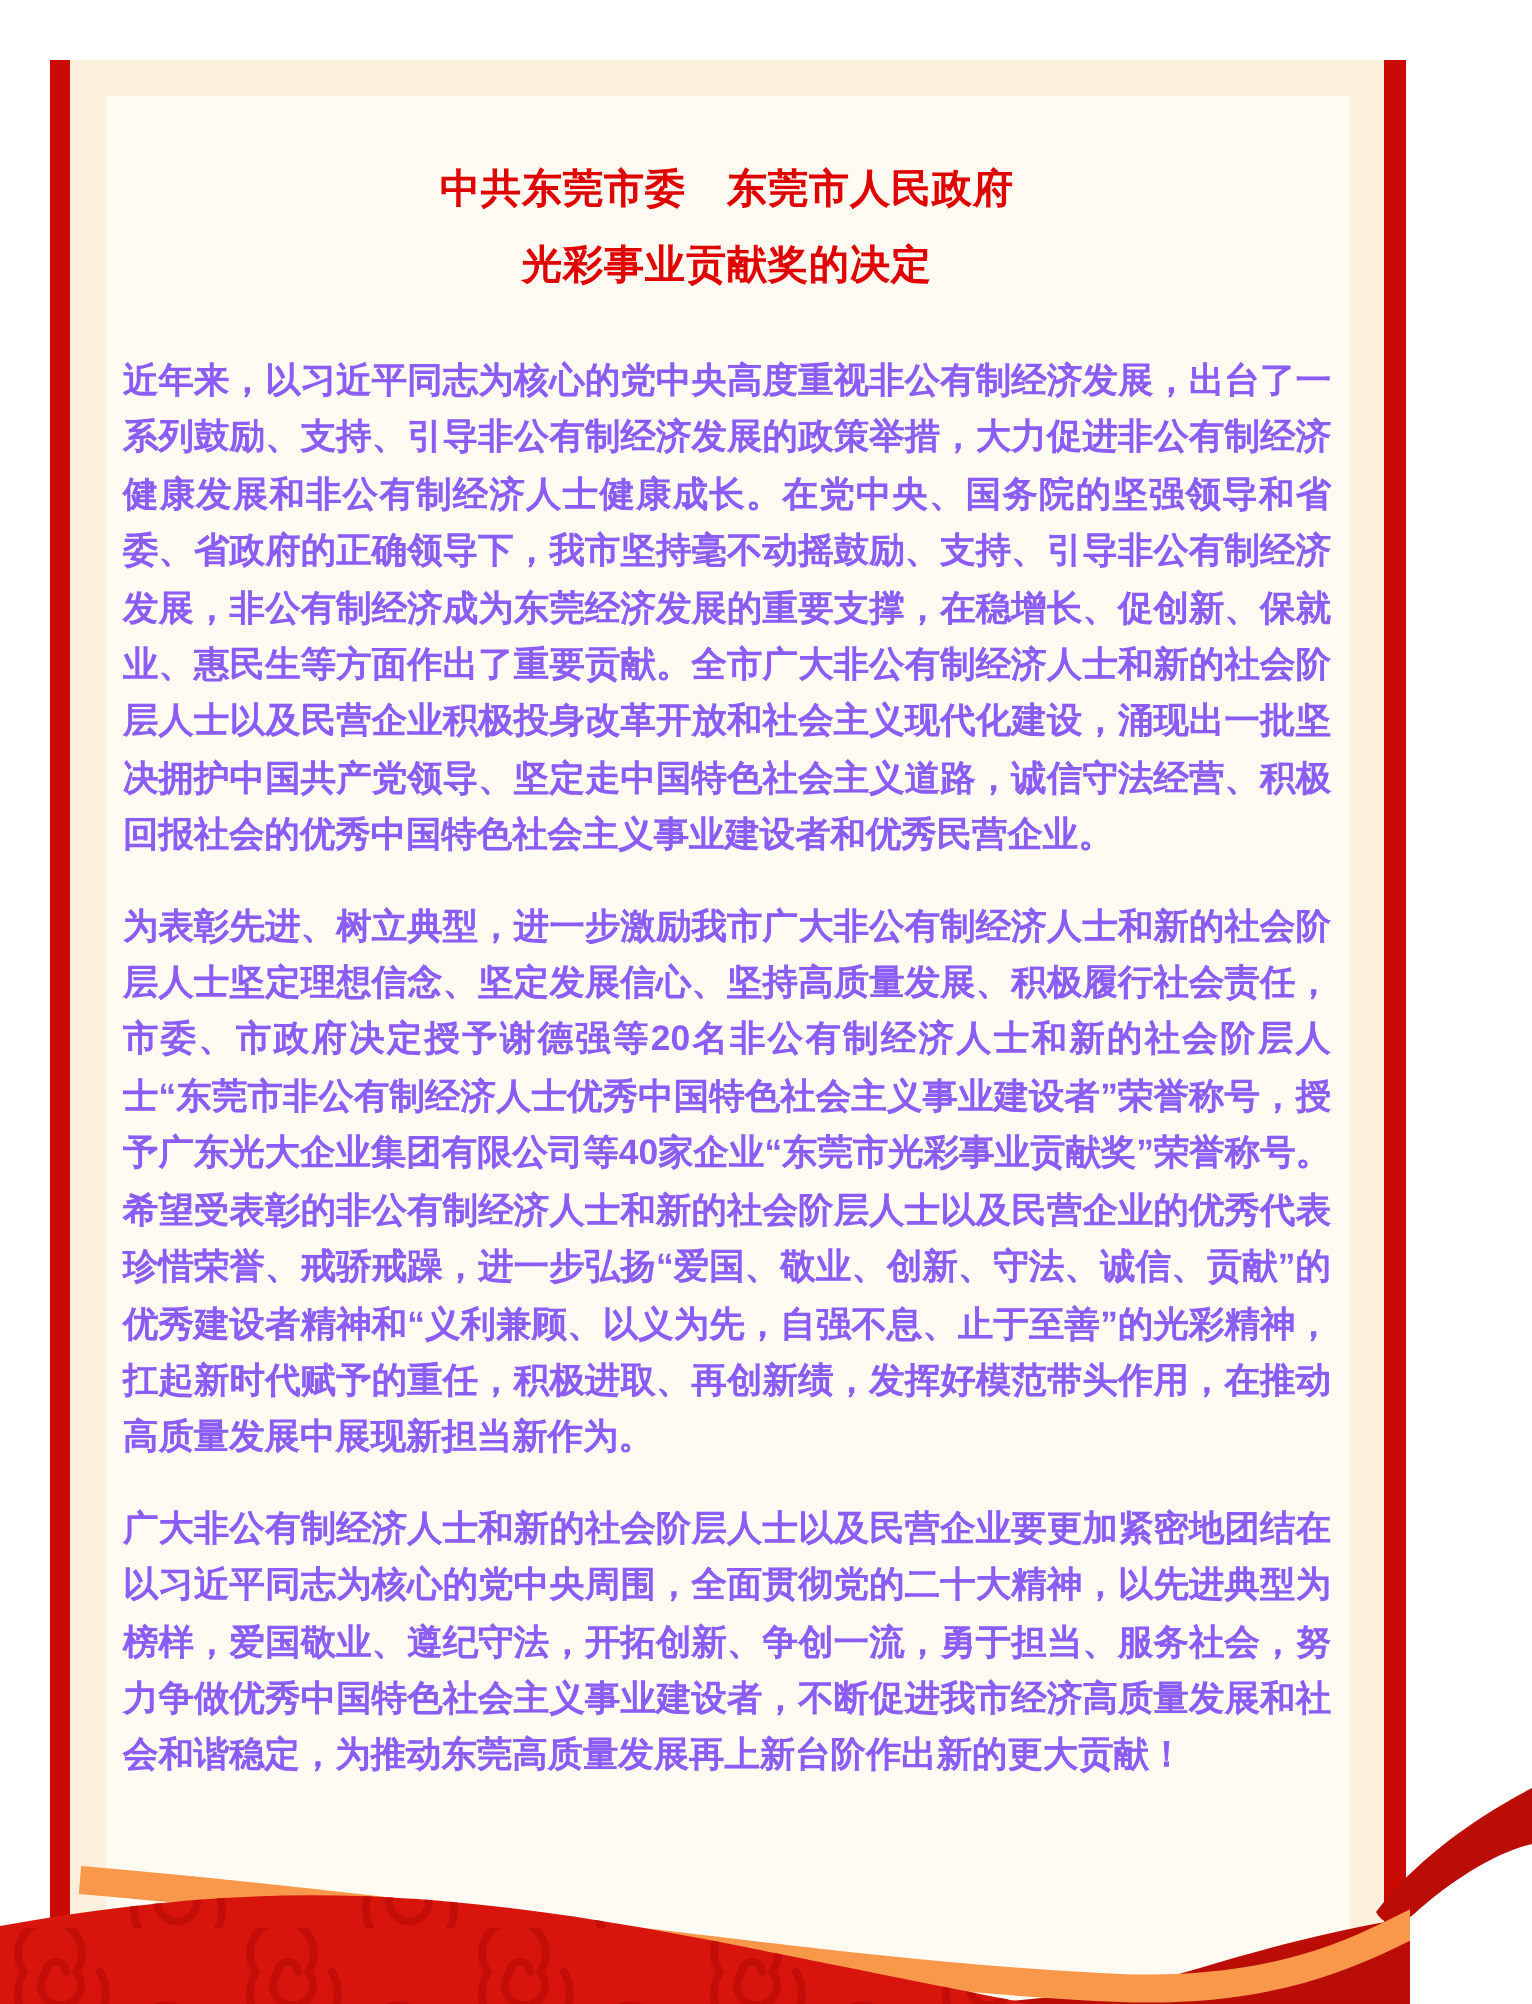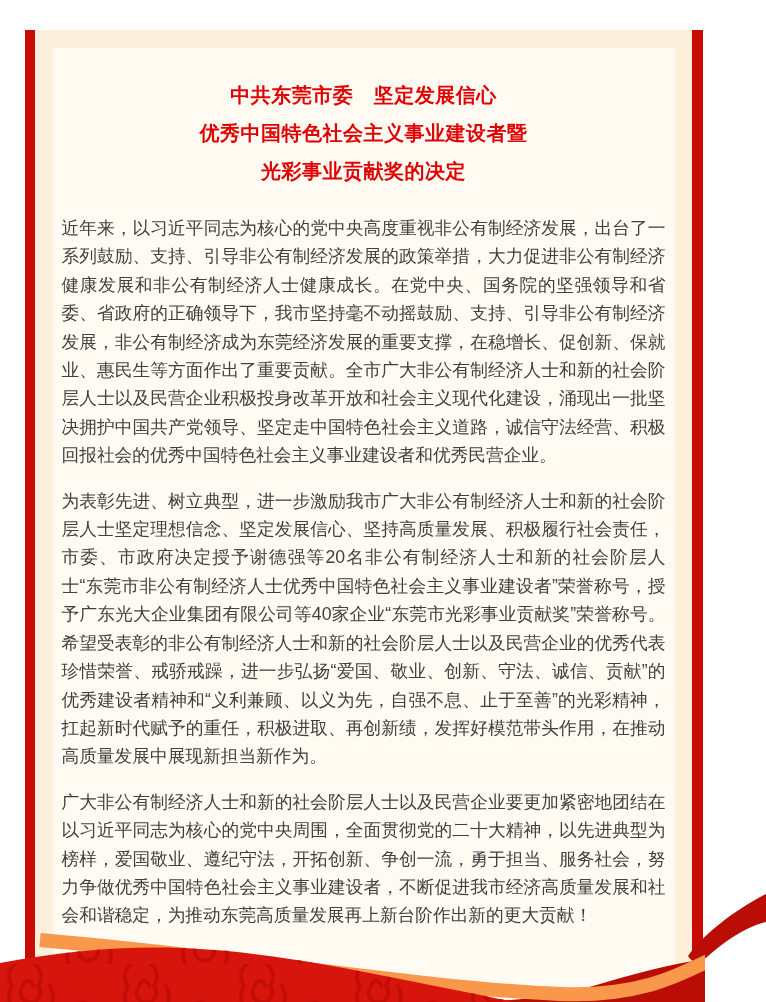--- a/index.html
+++ b/index.html
@@ -51,23 +51,23 @@
     font-weight: 700;
     line-height: 38px;
     color: #df0303;
     letter-spacing: 0.5px;
     white-space: nowrap;
   }
 
   .body-block p {
     margin: 0 0 17px 0;
     font-size: 17.7px;
-    font-weight: 400;
+    font-weight: 700;
     line-height: 28.4px;
-    color: #404040;
+    color: #8b5cf6;
     text-align: justify;
     text-justify: inter-character;
     word-break: break-all;
   }
 
   
   .footer-waves {
     position: absolute;
     left: 0;
     bottom: 0;
@@ -81,22 +81,21 @@
 </head>
 <body>
 
 <div class="page">
 
   <div class="frame">
     <div class="card">
       <div class="content">
 
         <div class="title-block">
-          <div class="title-line">中共东莞市委　坚定发展信心</div>
-          <div class="title-line">优秀中国特色社会主义事业建设者暨</div>
+          <div class="title-line">中共东莞市委　东莞市人民政府</div>
           <div class="title-line">光彩事业贡献奖的决定</div>
         </div>
 
         <div class="body-block">
           <p>近年来，以习近平同志为核心的党中央高度重视非公有制经济发展，出台了一系列鼓励、支持、引导非公有制经济发展的政策举措，大力促进非公有制经济健康发展和非公有制经济人士健康成长。在党中央、国务院的坚强领导和省委、省政府的正确领导下，我市坚持毫不动摇鼓励、支持、引导非公有制经济发展，非公有制经济成为东莞经济发展的重要支撑，在稳增长、促创新、保就业、惠民生等方面作出了重要贡献。全市广大非公有制经济人士和新的社会阶层人士以及民营企业积极投身改革开放和社会主义现代化建设，涌现出一批坚决拥护中国共产党领导、坚定走中国特色社会主义道路，诚信守法经营、积极回报社会的优秀中国特色社会主义事业建设者和优秀民营企业。</p>
           <p>为表彰先进、树立典型，进一步激励我市广大非公有制经济人士和新的社会阶层人士坚定理想信念、坚定发展信心、坚持高质量发展、积极履行社会责任，市委、市政府决定授予谢德强等20名非公有制经济人士和新的社会阶层人士“东莞市非公有制经济人士优秀中国特色社会主义事业建设者”荣誉称号，授予广东光大企业集团有限公司等40家企业“东莞市光彩事业贡献奖”荣誉称号。希望受表彰的非公有制经济人士和新的社会阶层人士以及民营企业的优秀代表珍惜荣誉、戒骄戒躁，进一步弘扬“爱国、敬业、创新、守法、诚信、贡献”的优秀建设者精神和“义利兼顾、以义为先，自强不息、止于至善”的光彩精神，扛起新时代赋予的重任，积极进取、再创新绩，发挥好模范带头作用，在推动高质量发展中展现新担当新作为。</p>
           <p>广大非公有制经济人士和新的社会阶层人士以及民营企业要更加紧密地团结在以习近平同志为核心的党中央周围，全面贯彻党的二十大精神，以先进典型为榜样，爱国敬业、遵纪守法，开拓创新、争创一流，勇于担当、服务社会，努力争做优秀中国特色社会主义事业建设者，不断促进我市经济高质量发展和社会和谐稳定，为推动东莞高质量发展再上新台阶作出新的更大贡献！</p>
         </div>
 
       </div>

